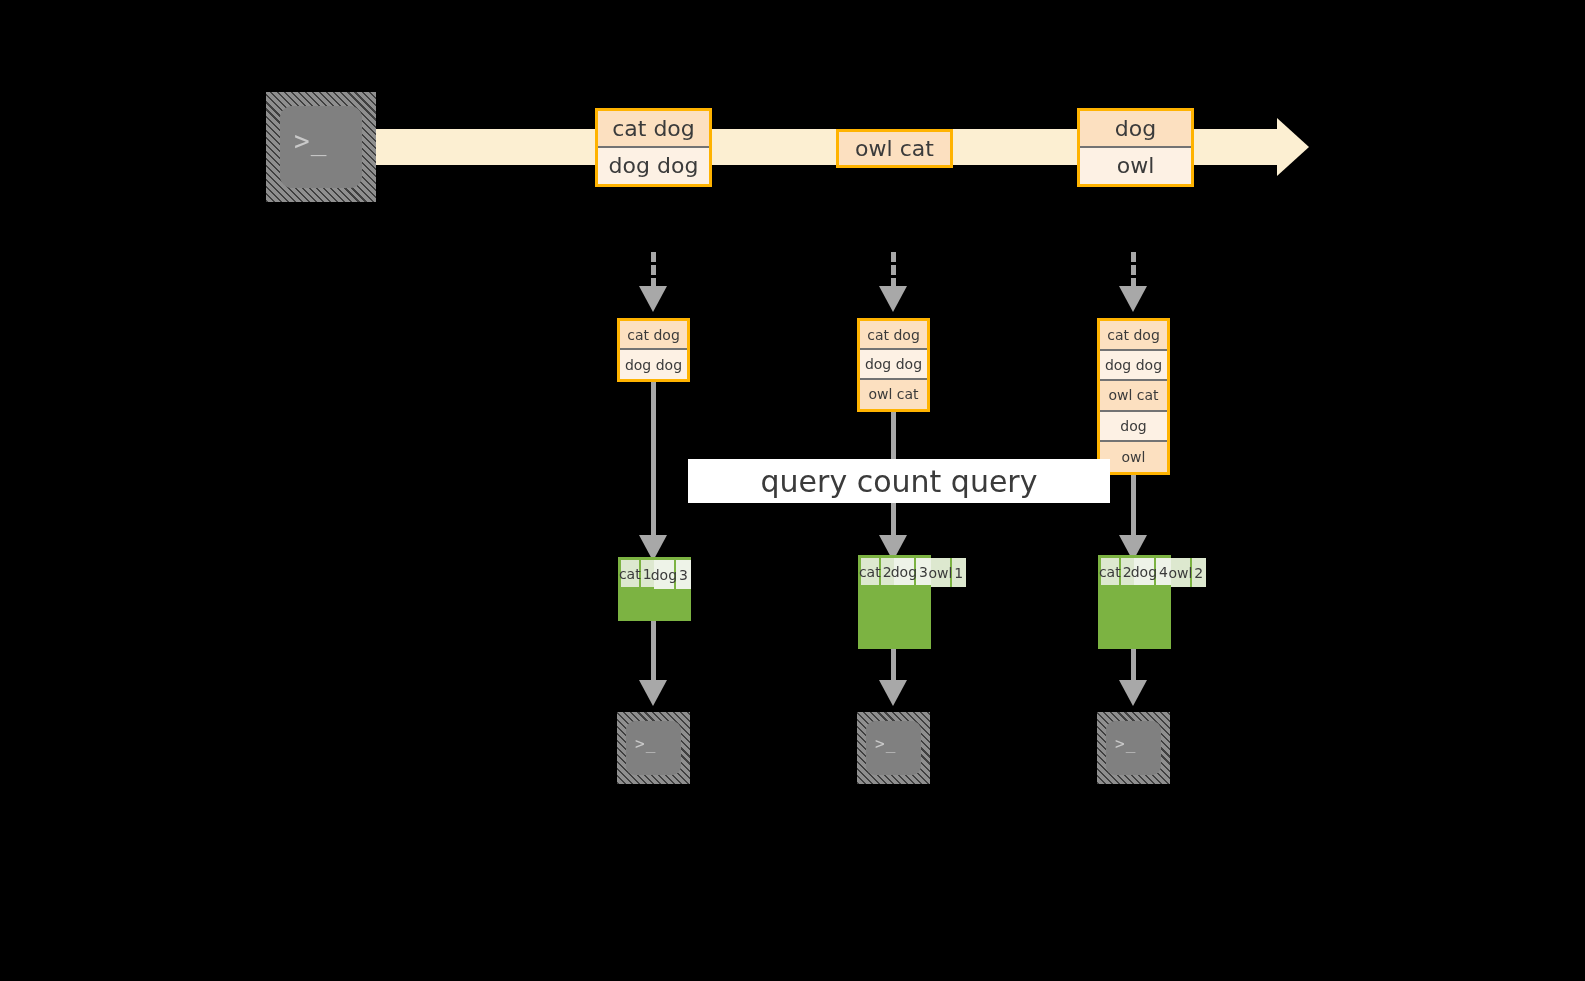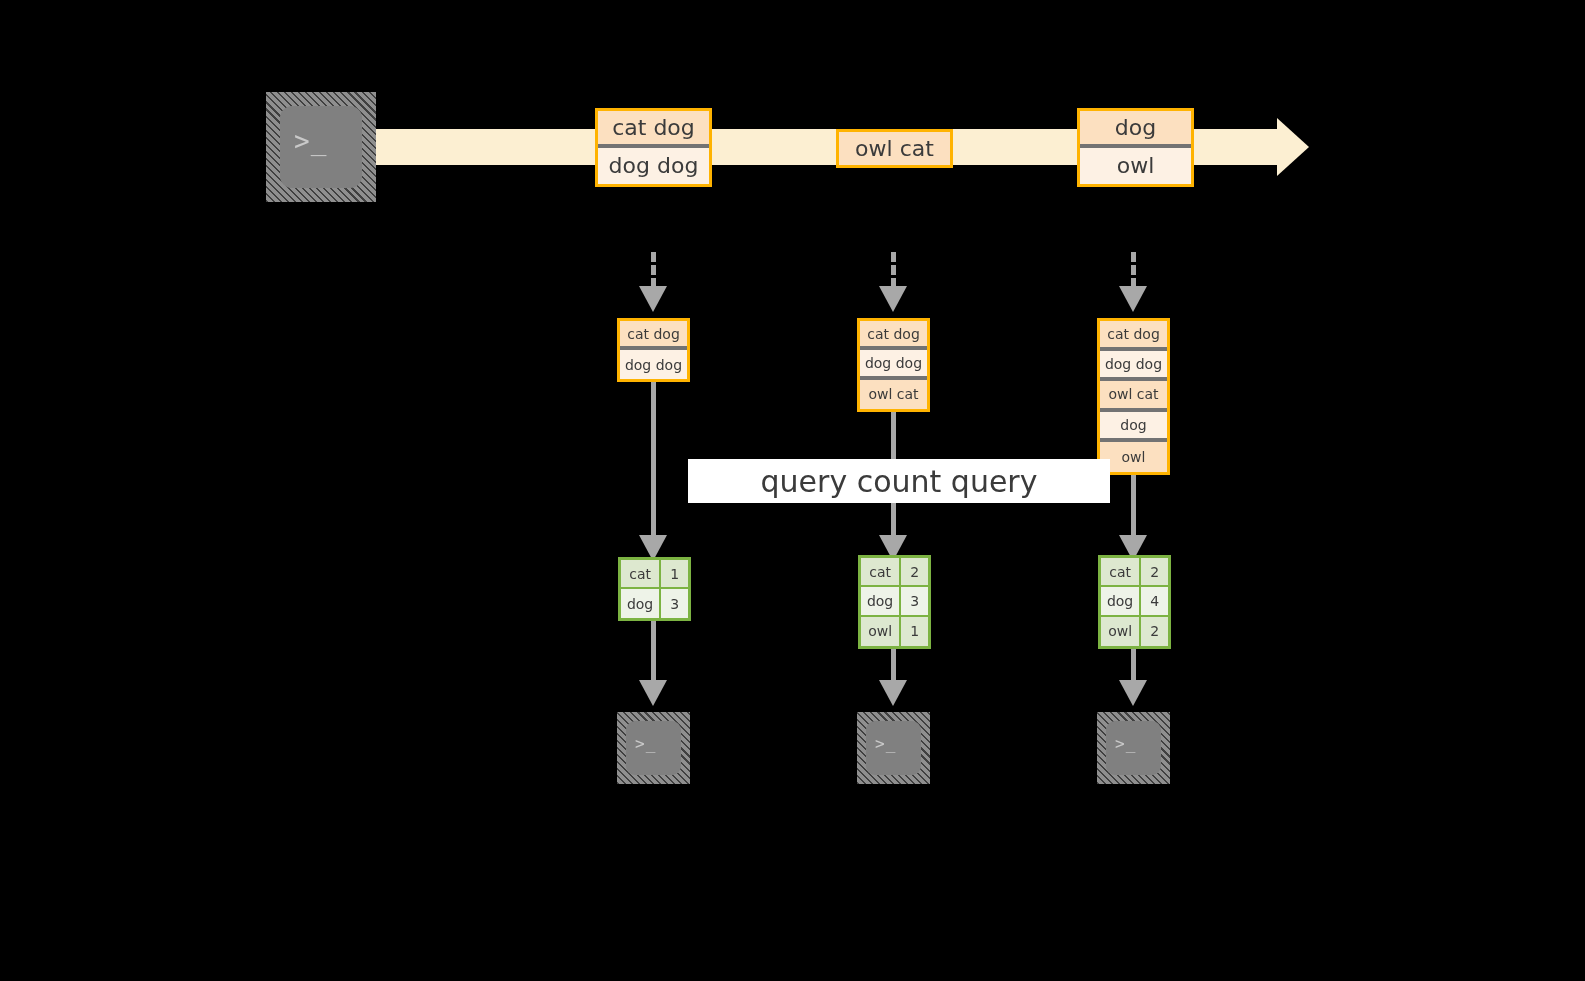--- a/index.html
+++ b/index.html
@@ -70,34 +70,34 @@
     display: flex;
     flex-direction: column;
   }
   .rec-row {
     box-sizing: border-box;
     display: flex;
     align-items: center;
     justify-content: center;
     color: #3b3b3b;
     white-space: nowrap;
-    border-bottom: 4px solid #737373;
+    border-bottom: 2px solid #737373;
   }
   .rec-row:last-child { border-bottom: none; }
   .rec-row.dark  { background: #fce0c0; }
   .rec-row.light { background: #fdf1e4; }
 
   
   .res-table {
     position: absolute;
     box-sizing: border-box;
     border: 3px solid #7cb342;
     background: #7cb342;
     display: flex;
-    flex-direction: column;
+    flex-direction: row;
   }
   .res-row {
     display: flex;
     border-bottom: 2px solid #7cb342;
     box-sizing: border-box;
   }
   .res-row:last-child { border-bottom: none; }
   .res-cell {
     box-sizing: border-box;
     display: flex;

